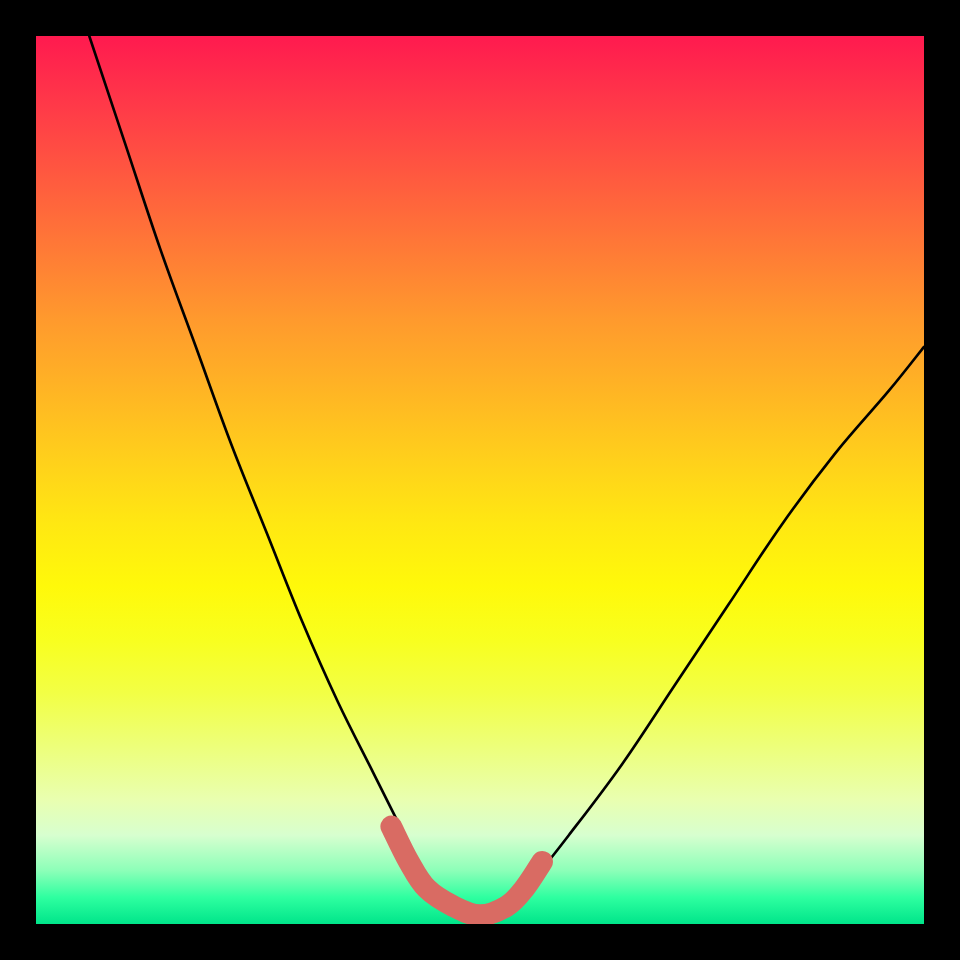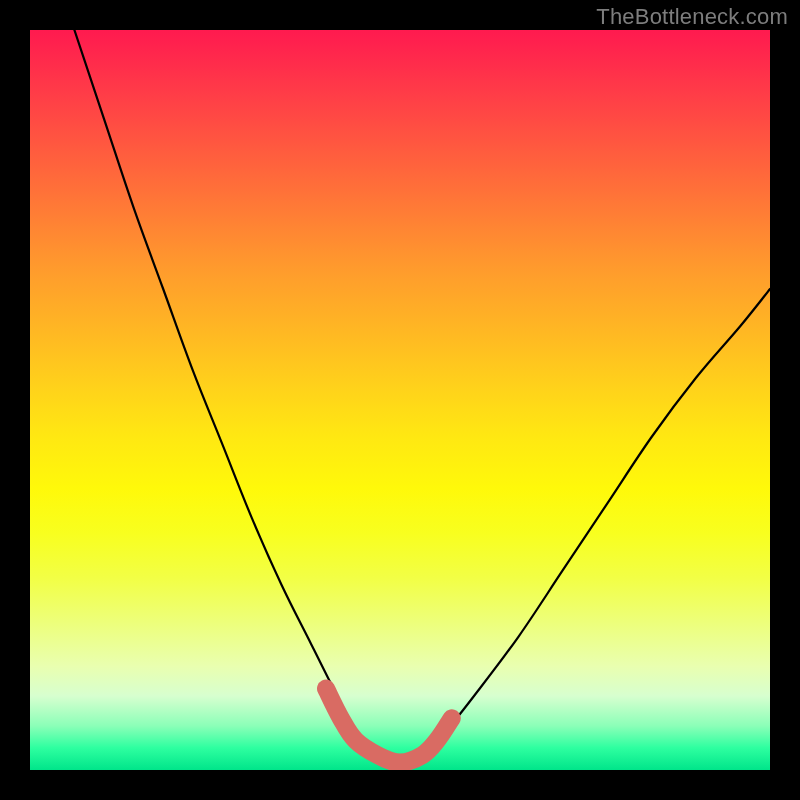--- a/index.html
+++ b/index.html
@@ -59,21 +59,20 @@
     left: 0;
     top: 0;
     width: 740px;
     height: 740px;
   }
 </style>
 </head>
 <body>
 
 <div class="frame">
-  <div class="watermark">TheBottleneck.com</div>
 
   <div class="plot-area">
     <svg class="overlay" viewBox="0 0 740 740" preserveAspectRatio="none">
       <path id="curve-main" fill="none" stroke-width="2.2" stroke-linecap="round" d="M 44.40 0.00 C 49.73 15.98, 63.34 56.83, 74.00 88.80 C 84.66 120.77, 92.94 146.96, 103.60 177.60 C 114.26 208.24, 122.54 229.70, 133.20 259.00 C 143.86 288.30, 152.14 312.43, 162.80 340.40 C 173.46 368.37, 181.74 387.76, 192.40 414.40 C 203.06 441.04, 211.34 463.09, 222.00 488.40 C 232.66 513.71, 240.94 532.36, 251.60 555.00 C 262.26 577.64, 270.54 592.89, 281.20 614.20 C 291.86 635.51, 302.81 657.42, 310.80 673.40 C 318.79 689.38, 318.94 693.68, 325.60 703.00 C 332.26 712.32, 339.81 719.87, 347.80 725.20 C 355.79 730.53, 362.01 732.60, 370.00 732.60 C 377.99 732.60, 384.21 730.53, 392.20 725.20 C 400.19 719.87, 405.08 713.66, 414.40 703.00 C 423.72 692.34, 430.68 683.32, 444.00 666.00 C 457.32 648.68, 472.42 629.44, 488.40 606.80 C 504.38 584.16, 516.82 564.18, 532.80 540.20 C 548.78 516.22, 561.22 497.58, 577.20 473.60 C 593.18 449.62, 605.62 429.64, 621.60 407.00 C 637.58 384.36, 650.02 367.78, 666.00 347.80 C 681.98 327.82, 697.08 311.98, 710.40 296.00 C 723.72 280.02, 734.67 265.66, 740.00 259.00" stroke="#000000"></path>
       <path id="curve-accent" fill="none" stroke-width="18" stroke-linecap="round" stroke-linejoin="round" d="M 296.00 658.60 C 298.66 663.93, 305.47 678.88, 310.80 688.20 C 316.13 697.52, 318.94 703.74, 325.60 710.40 C 332.26 717.06, 339.81 721.20, 347.80 725.20 C 355.79 729.20, 362.01 732.60, 370.00 732.60 C 377.99 732.60, 385.54 729.20, 392.20 725.20 C 398.86 721.20, 401.67 717.06, 407.00 710.40 C 412.33 703.74, 419.14 692.20, 421.80 688.20" stroke="#d96b63"></path>
     </svg>
   </div>
 </div>
 
 </body></html>

